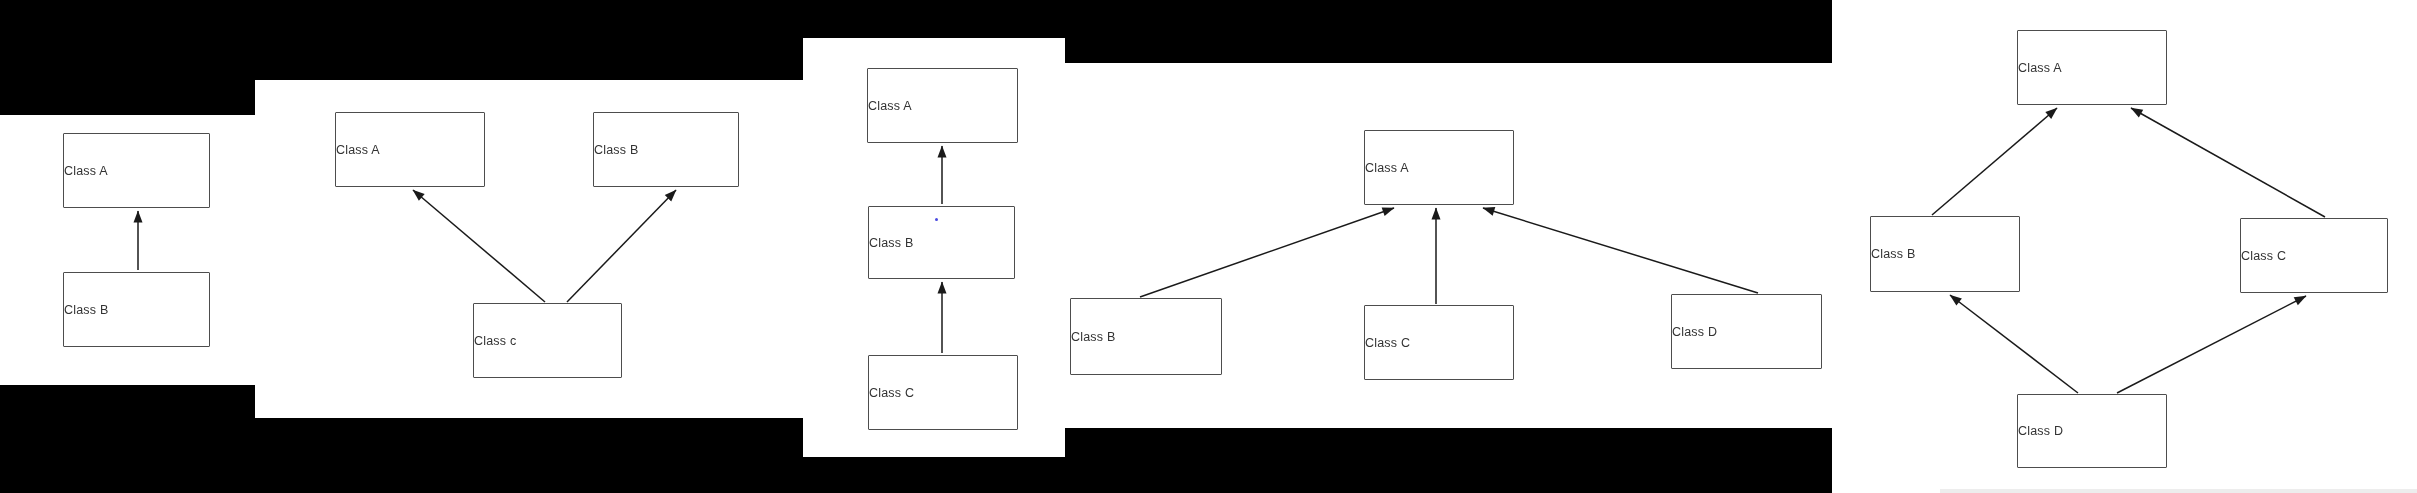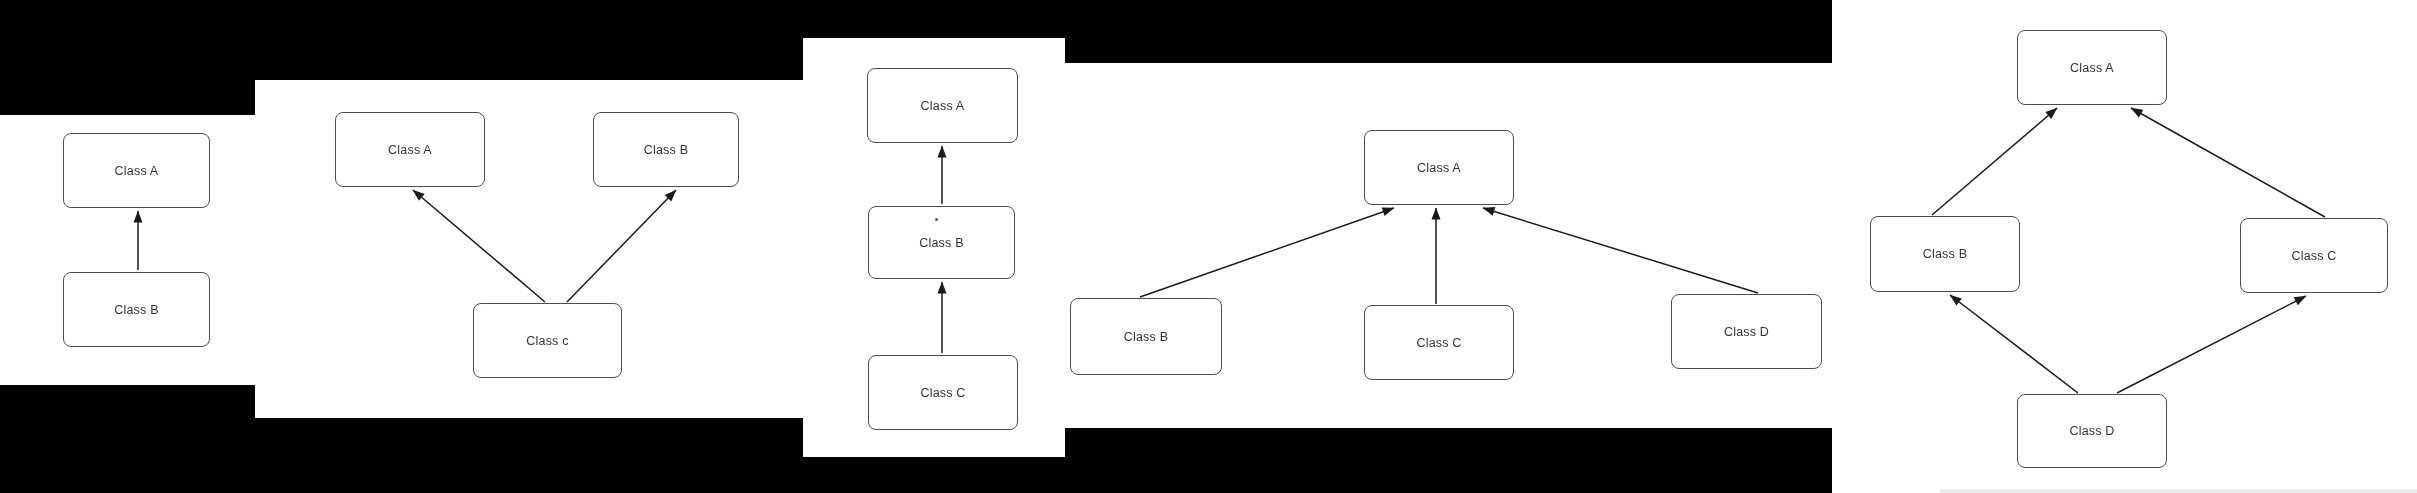--- a/index.html
+++ b/index.html
@@ -17,24 +17,23 @@
   }
   .panel {
     position: absolute;
     background: #ffffff;
   }
   .node {
     position: absolute;
     box-sizing: border-box;
     background: #ffffff;
     border: 1.5px solid #4d4d4d;
-    border-radius: 8px;
+    border-radius: 1px;
     display: flex;
     align-items: center;
-    justify-content: center;
     z-index: 3;
   }
   .node .label {
     font-size: 12.5px;
     color: #333333;
     letter-spacing: 0.2px;
     white-space: nowrap;
   }
   #edges {
     position: absolute;

